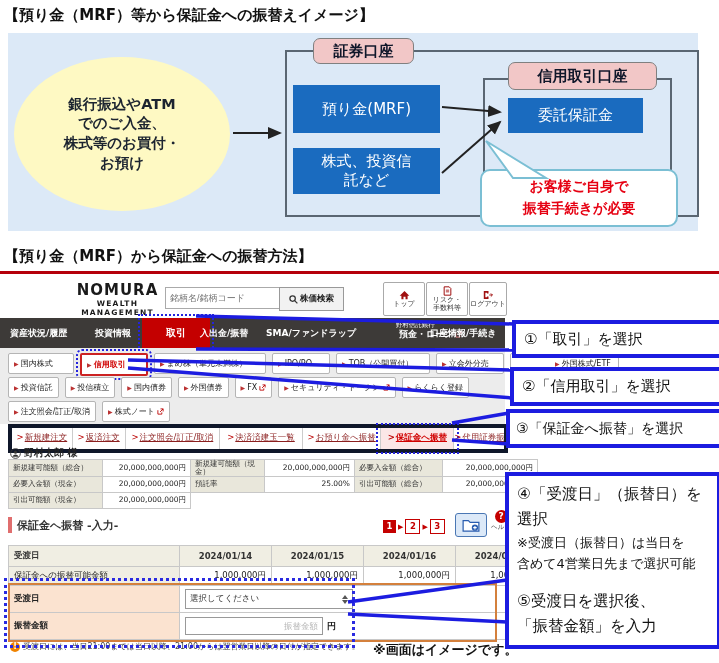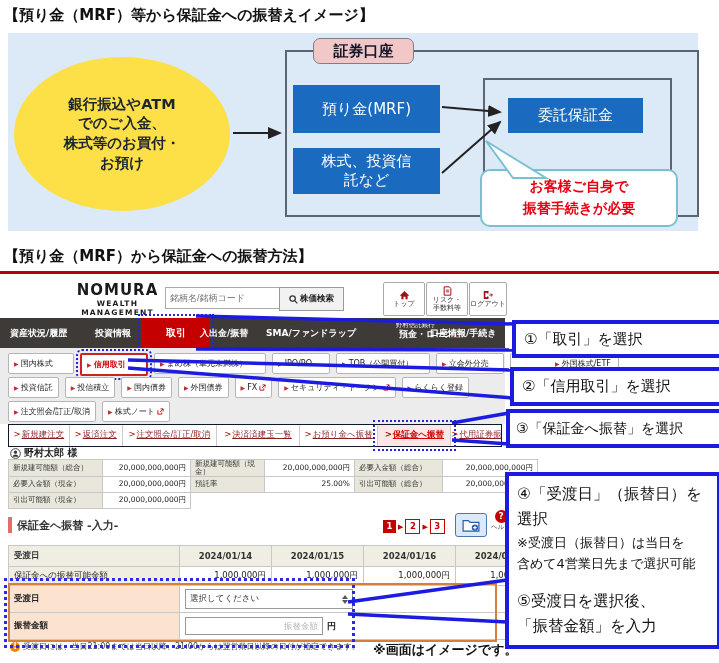--- a/index.html
+++ b/index.html
@@ -5,21 +5,21 @@
   html,body{margin:0;padding:0;}
   body{width:719px;height:663px;position:relative;background:#fff;
        font-family:"DejaVu Sans","Liberation Sans",sans-serif;overflow:hidden;color:#222;}
   .abs{position:absolute;}
 
   
   .sec-title{font-size:15px;font-weight:bold;color:#111;white-space:nowrap;}
 
   
   .diagram{left:8px;top:33px;width:690px;height:198px;background:#dce9f7;}
-  .ellipse{left:6px;top:24px;width:216px;height:154px;background:#fde047;border-radius:50%;
+  .ellipse{left:6px;top:24px;width:216px;height:154px;background:#fef9c3;border-radius:50%;
            display:flex;flex-direction:column;justify-content:center;text-align:center;
            font-size:14.5px;font-weight:bold;color:#1c2430;line-height:1.35;}
   .dbox{background:#1a6bbf;color:#fff;display:flex;flex-direction:column;justify-content:center;
         text-align:center;font-size:15px;line-height:1.25;}
   .acct-frame{border:2px solid #5a6672;background:transparent;}
   .pink-label{background:#f2c7c7;border:1px solid #808080;border-radius:7px;text-align:center;
               font-weight:bold;color:#0f172a;z-index:3;}
   .bubble{left:472px;top:136px;width:194px;height:54px;background:#fff;border:2px solid #7bbfd4;
           border-radius:10px;z-index:4;display:flex;flex-direction:column;justify-content:center;
           text-align:center;font-size:14px;font-weight:bold;color:#e60012;line-height:1.55;}
@@ -52,21 +52,21 @@
   .menu-bg{left:0;top:348px;width:505px;height:76px;background:#ececec;}
   .mrow{position:absolute;left:8px;display:flex;gap:6px;}
   .mbtn{background:#fff;border:1px solid #b5b5b5;border-radius:2px;font-size:8px;height:19px;
         line-height:18px;padding:0 5px;color:#222;white-space:nowrap;overflow:hidden;
         display:flex;align-items:center;gap:2px;}
   .mbtn .tri{color:#b33;font-size:6px;}
   .mbtn.active{color:#d00000;font-weight:bold;border:2px solid #cc2222;
         outline:2px dotted #2323de;outline-offset:2px;}
 
   
-  .subtabs{left:8px;top:424px;width:492px;height:21px;background:#fff;border:1px solid #0f172a;
+  .subtabs{left:8px;top:424px;width:492px;height:21px;background:#fff;border:4px solid #0f172a;
            display:flex;}
   .stab{border-right:1px solid #ccc;font-size:8.5px;line-height:19px;text-align:center;
         color:#8b1f1f;white-space:nowrap;overflow:hidden;}
   .stab .lbl{text-decoration:underline;}
   .stab .gt{color:#b00;margin-right:1px;}
   .stab.active{background:#fbe7e7;color:#d00000;font-weight:bold;
         outline:2px dotted #2323de;outline-offset:3px;}
 
   
   .customer{left:10px;top:446px;font-size:10px;font-weight:bold;display:flex;align-items:center;gap:3px;}
@@ -161,20 +161,21 @@
   <div class="abs acct-frame" style="left:277px;top:17px;width:410px;height:163px;"></div>
   <div class="abs pink-label" style="left:305px;top:5px;width:99px;height:24px;font-size:15px;line-height:24px;">証券口座</div>
 
   <div class="abs dbox" style="left:285px;top:52px;width:147px;height:48px;">預り金(MRF)</div>
   <div class="abs dbox" style="left:285px;top:115px;width:147px;height:46px;">
     <div>株式、投資信</div>
     <div>託など</div>
   </div>
 
   <div class="abs acct-frame" style="left:475px;top:45px;width:185px;height:130px;"></div>
+  <div class="abs pink-label" style="left:500px;top:29px;width:147px;height:26px;font-size:15px;line-height:26px;">信用取引口座</div>
   <div class="abs dbox" style="left:500px;top:65px;width:135px;height:35px;">委託保証金</div>
 
   <div class="abs bubble">
     <div>お客様ご自身で</div>
     <div>振替手続きが必要</div>
   </div>
 </div>
 
 <div class="abs sec-title" style="left:4px;top:247px;">【預り金（MRF）から保証金への振替方法】</div>
 <div class="abs red-rule"></div>

